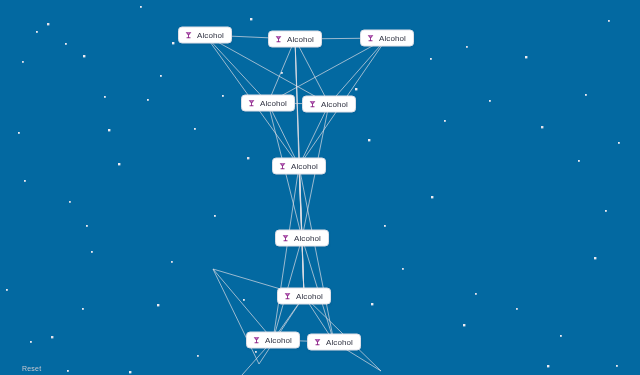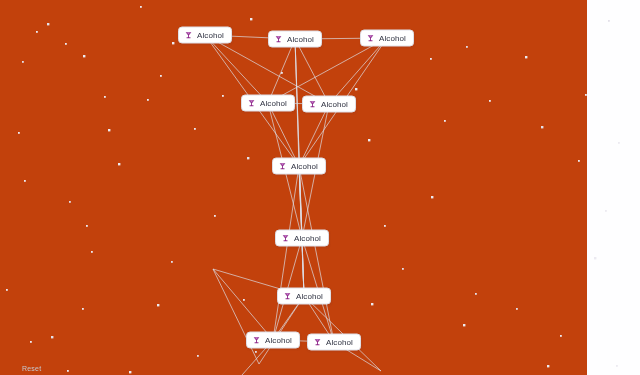--- a/index.html
+++ b/index.html
@@ -12,23 +12,23 @@
     height: 375px;
     position: relative;
     overflow: hidden;
     font-family: "Liberation Sans", sans-serif;
     background: #fefeff;
   }
 
   #canvas {
     position: absolute;
     inset: 0;
-    width: 587px;
+    width: 640px;
     height: 375px;
-    background: #c2410c;
+    background: #0369a1;
   }
 
   #edge-layer, #speck-layer {
     position: absolute;
     left: 0;
     top: 0;
     width: 640px;
     height: 375px;
     pointer-events: none;
   }

